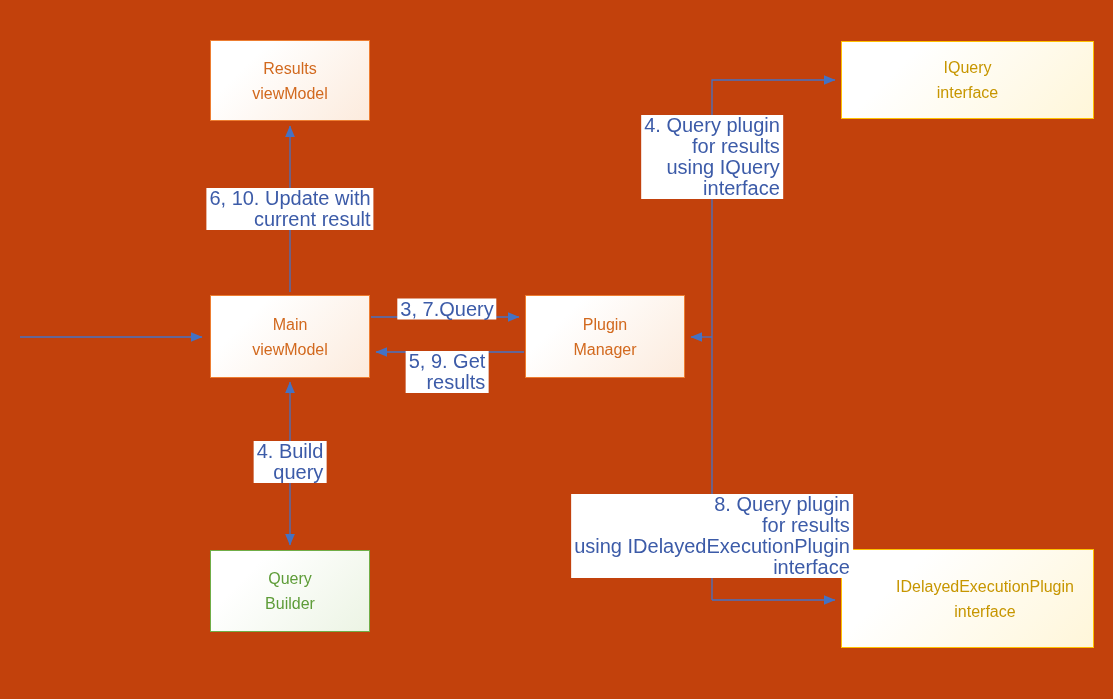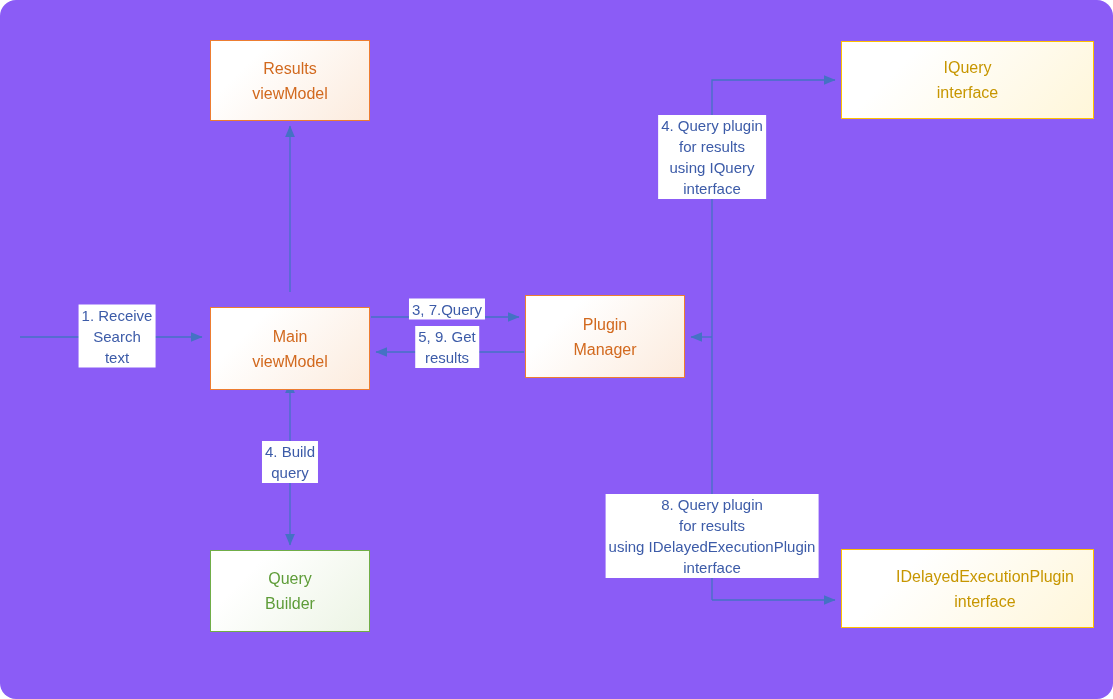--- a/index.html
+++ b/index.html
@@ -3,23 +3,22 @@
 <meta charset="utf-8">
 <style>
   * { margin: 0; padding: 0; box-sizing: border-box; }
   html, body { background: #ffffff; }
   body { font-family: "Liberation Sans", sans-serif; }
 
   .canvas {
     position: relative;
     width: 1113px;
     height: 699px;
-    background: #8b5cf6;
+    background: #c2410c;
     overflow: hidden;
-    border-radius: 16px;
   }
 
   svg.edge-layer {
     position: absolute;
     left: 0; top: 0;
     width: 1113px; height: 699px;
   }
 
   .node {
     position: absolute;
@@ -44,22 +43,22 @@
   }
   .node.green {
     border-color: #70AD47;
     color: #5E9C38;
     background: linear-gradient(135deg, #ffffff 25%, #ecf4e4 100%);
   }
 
   .edge-label {
     position: absolute;
     transform: translate(-50%, -50%);
-    text-align: center;
-    font-size: 15px;
+    text-align: right;
+    font-size: 20px;
     line-height: 21px;
     color: #3C5BA8;
     background: #ffffff;
     white-space: pre-line;
     padding: 0 3px;
   }
 </style>
 </head>
 <body>
 
@@ -86,51 +85,50 @@
   <div class="node orange" style="left:210px; top:40px; width:160px; height:81px;">
     <span>Results
 viewModel</span>
   </div>
 
   <div class="node yellow" style="left:841px; top:41px; width:253px; height:78px;">
     <span>IQuery
 interface</span>
   </div>
 
-  <div class="node orange" style="left:210px; top:307px; width:160px; height:83px;">
+  <div class="node orange" style="left:210px; top:295px; width:160px; height:83px;">
     <span>Main
 viewModel</span>
   </div>
 
   <div class="node orange" style="left:525px; top:295px; width:160px; height:83px;">
     <span>Plugin
 Manager</span>
   </div>
 
   <div class="node green" style="left:210px; top:550px; width:160px; height:82px;">
     <span>Query
 Builder</span>
   </div>
 
-  <div class="node yellow" style="left:841px; top:549px; width:253px; height:79px;padding-left:35px;">
+  <div class="node yellow" style="left:841px; top:549px; width:253px; height:99px;padding-left:35px;">
     <span>IDelayedExecutionPlugin
 interface</span>
   </div>
 
-  <div class="edge-label" style="left:117px; top:336px;">1. Receive
-Search
-text</div>
 
+  <div class="edge-label" style="left:290px; top:209px;">6, 10. Update with
+current result</div>
 
   <div class="edge-label" style="left:290px; top:462px;">4. Build
 query</div>
 
   <div class="edge-label" style="left:447px; top:309px;">3, 7.Query</div>
 
-  <div class="edge-label" style="left:447px; top:347px;">5, 9. Get
+  <div class="edge-label" style="left:447px; top:372px;">5, 9. Get
 results</div>
 
   <div class="edge-label" style="left:712px; top:157px;">4. Query plugin
 for results
 using IQuery
 interface</div>
 
   <div class="edge-label" style="left:712px; top:536px;">8. Query plugin
 for results
 using IDelayedExecutionPlugin

